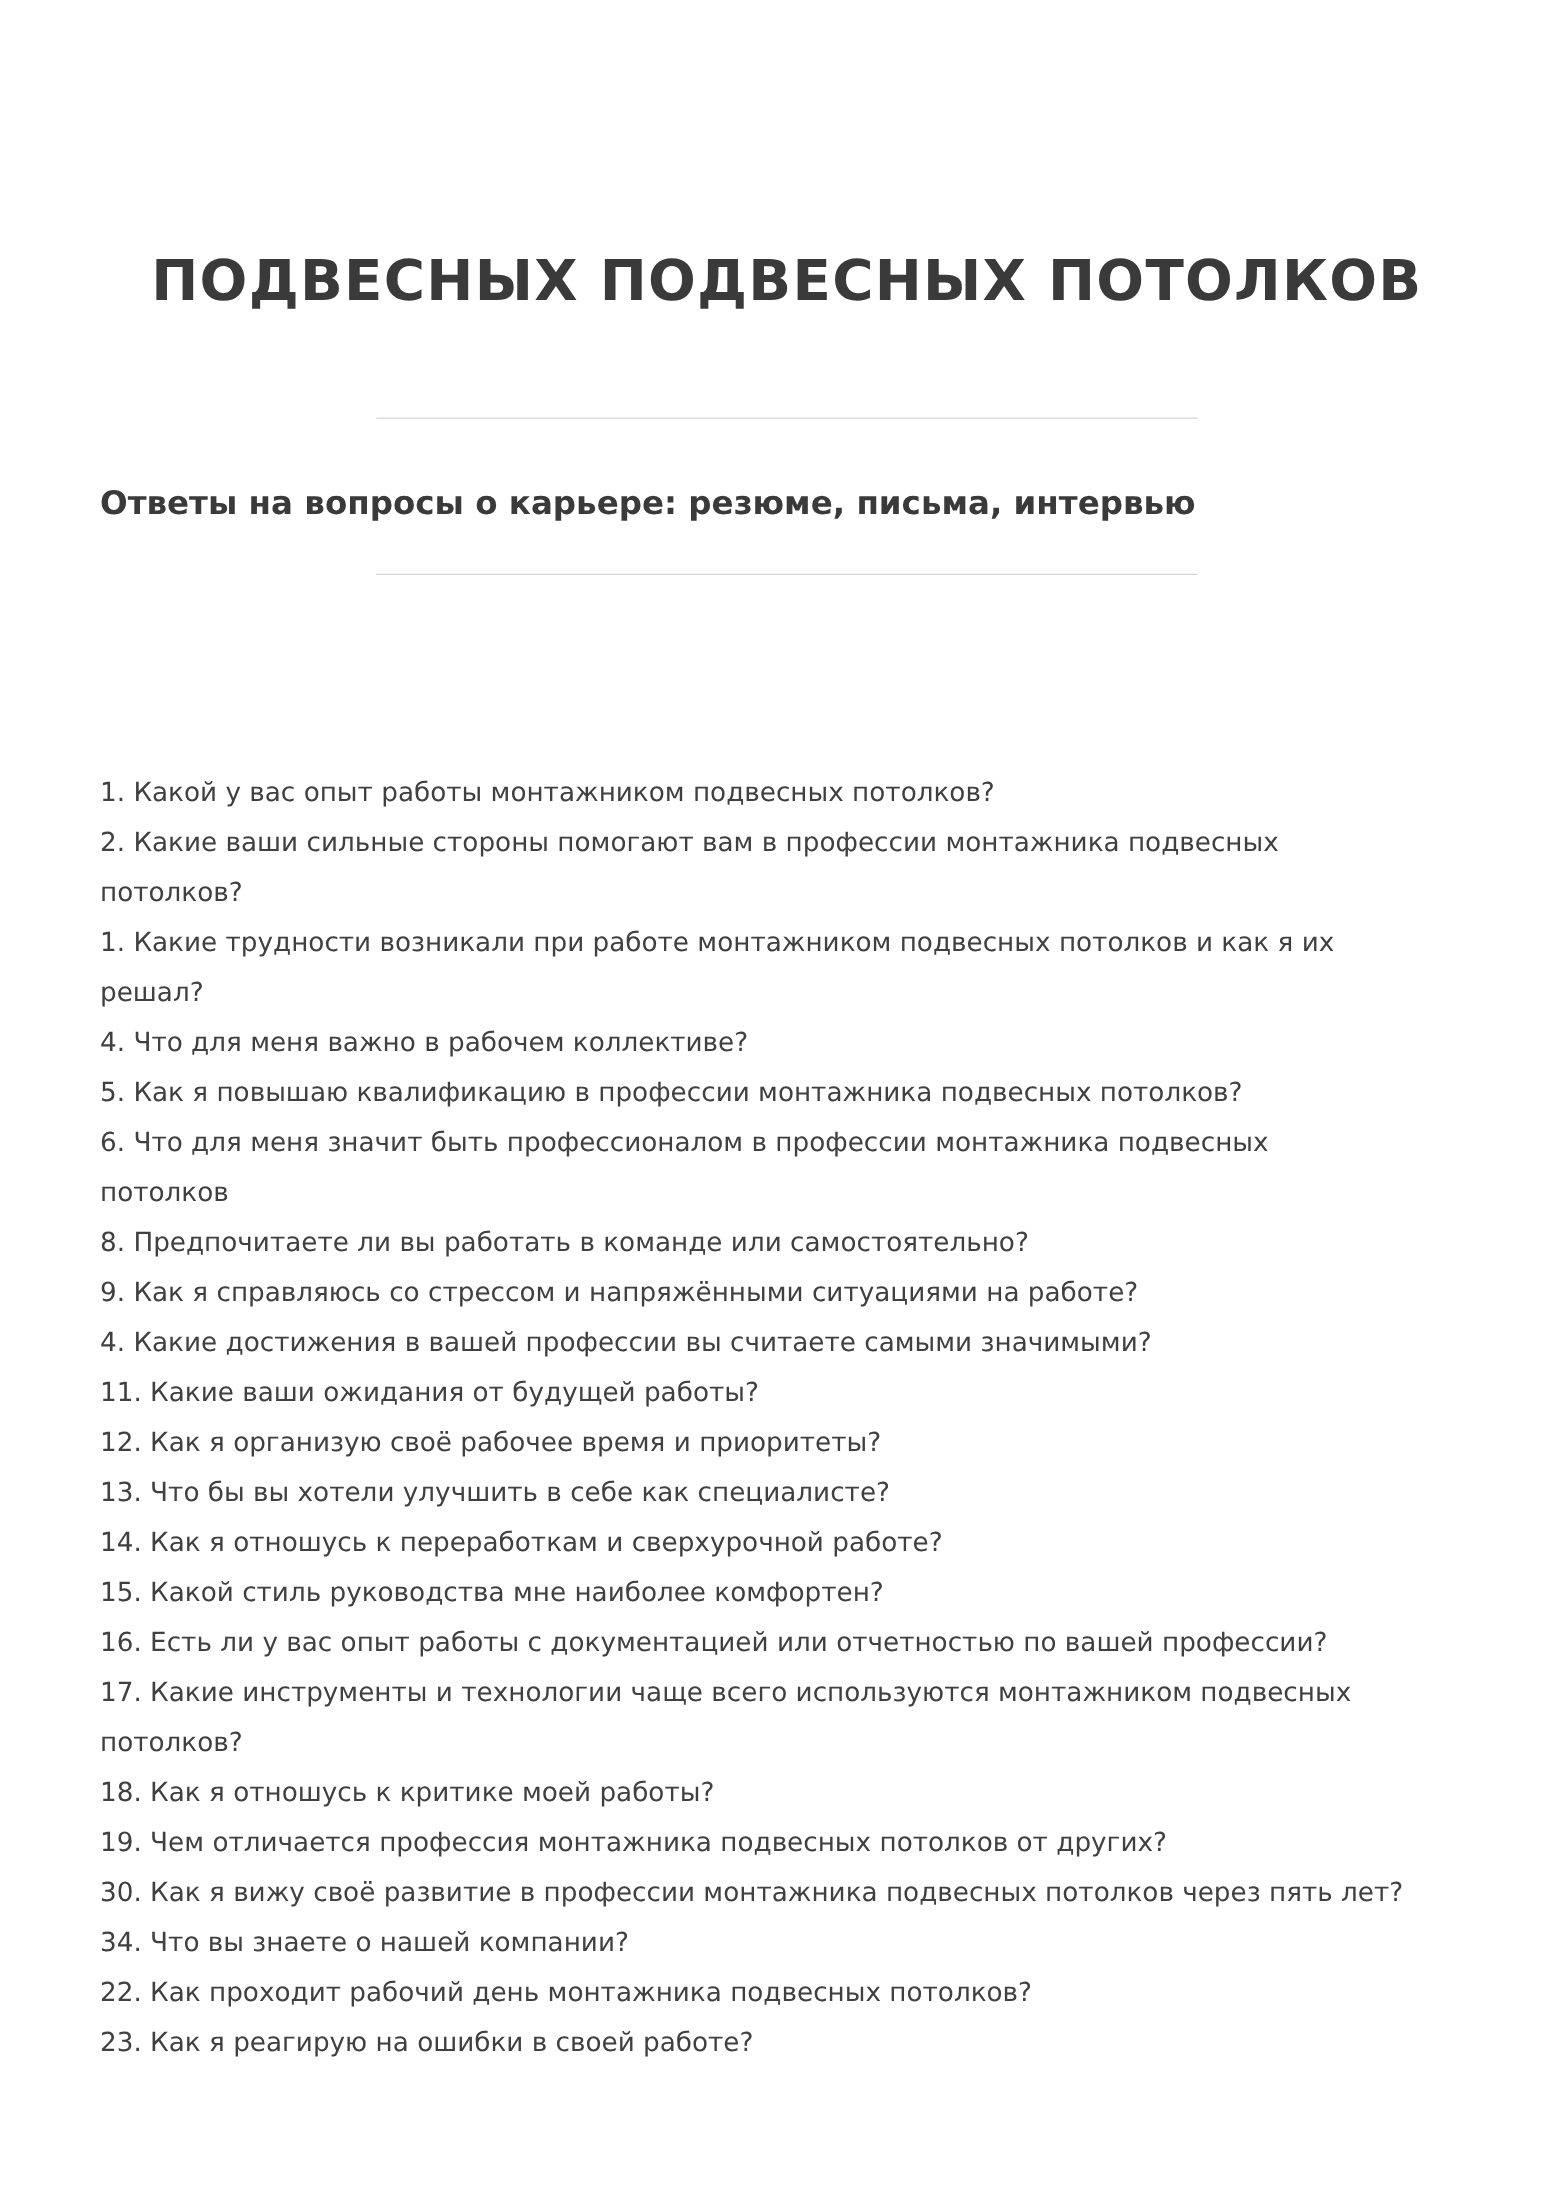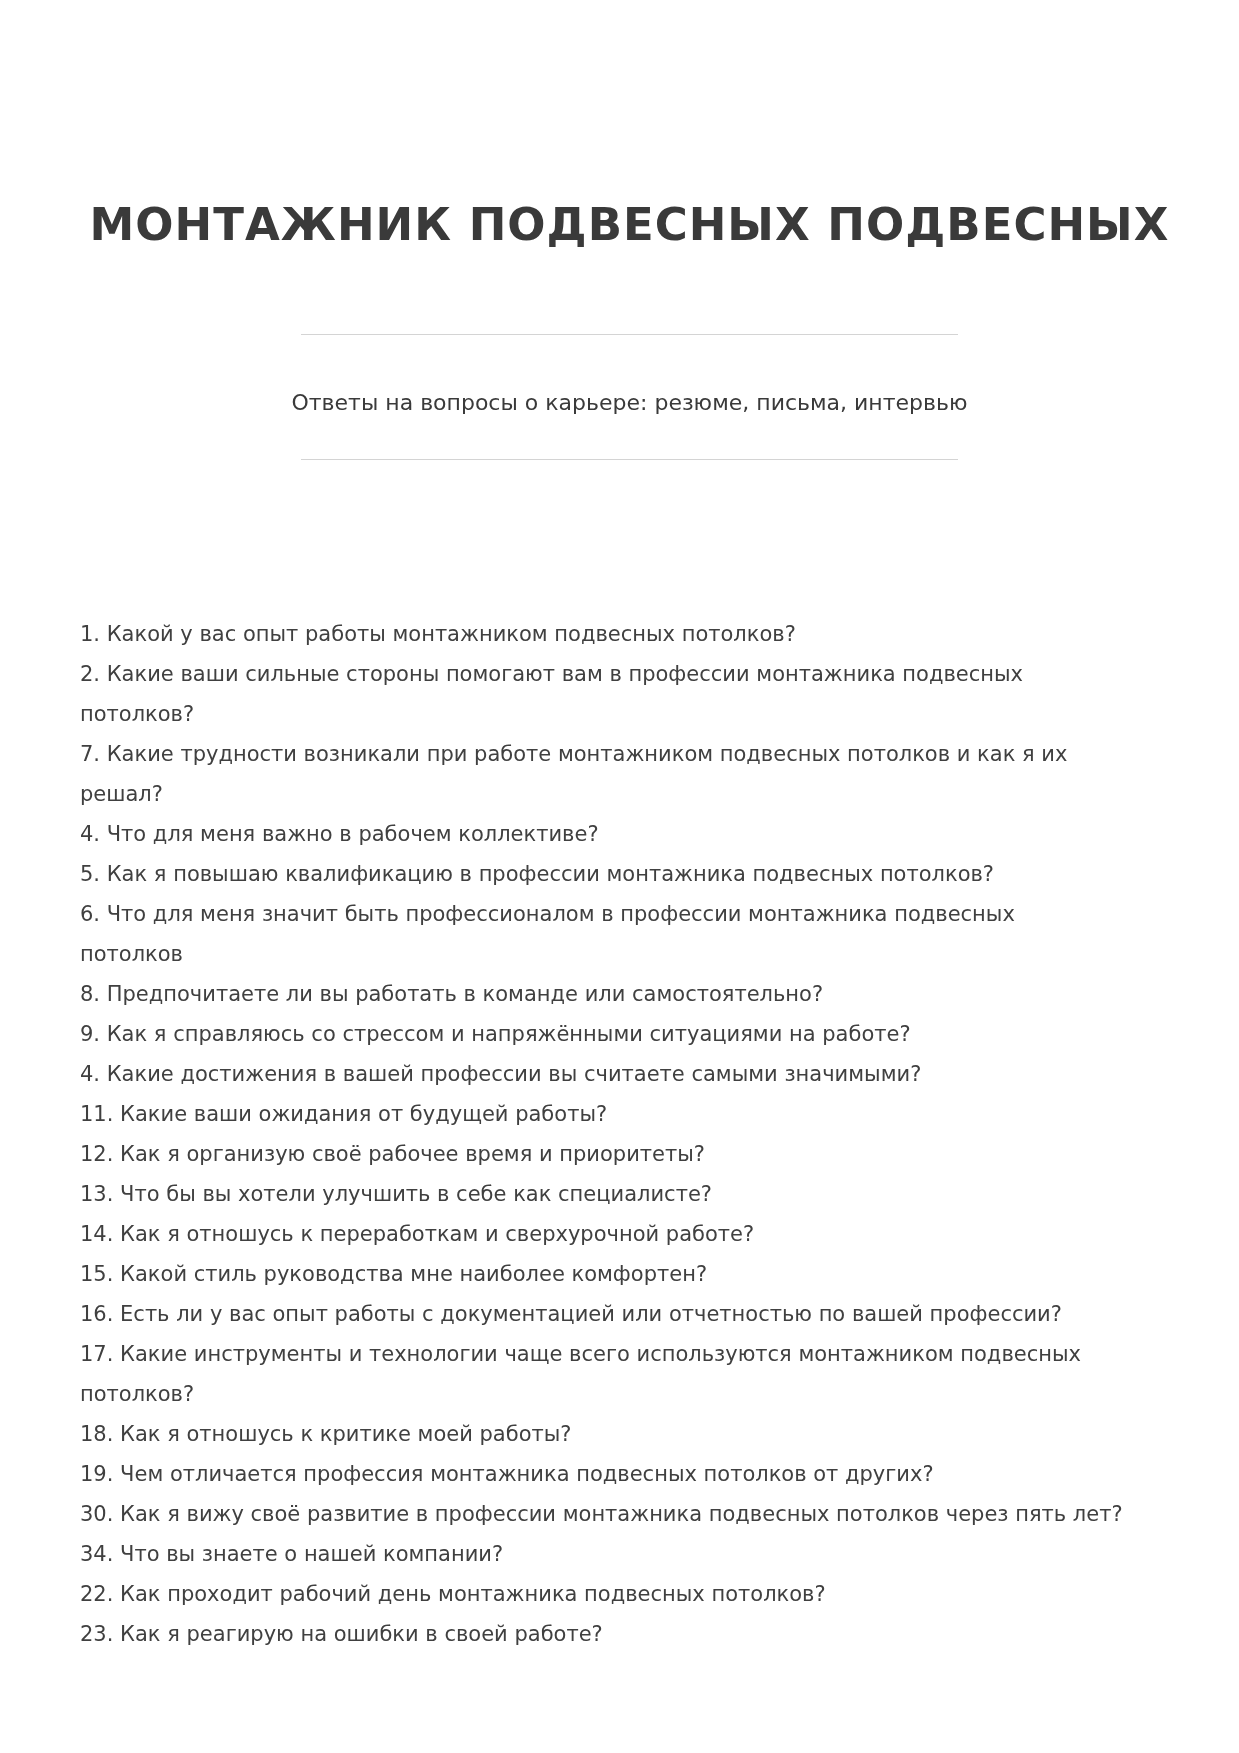--- a/index.html
+++ b/index.html
@@ -32,50 +32,49 @@
     border: none;
     border-top: 1px solid #d4d4d4;
     width: 657px;
     height: 0;
     margin: 0 auto;
   }
   .divider-top { margin-top: 82px; }
   .divider-bottom { margin-top: 38px; }
   .subtitle {
     margin: 50px 0 0 0;
-    font-size: 22px;
+    font-size: 26px;
     line-height: 36px;
-    font-weight: 400;
-    text-align: center;
+    font-weight: 700;
     color: #3a3a3a;
   }
   .questions {
     margin-top: 154px;
     font-size: 21px;
     line-height: 40px;
     color: #404040;
   }
   .q {
     margin: 0;
     white-space: pre-line;
   }
 </style>
 </head>
 <body>
 
 <div class="page">
-  <h1 class="title">МОНТАЖНИК ПОДВЕСНЫХ ПОДВЕСНЫХ</h1>
+  <h1 class="title">ПОДВЕСНЫХ ПОДВЕСНЫХ ПОТОЛКОВ</h1>
   <hr class="divider divider-top">
   <h2 class="subtitle">Ответы на вопросы о карьере: резюме, письма, интервью</h2>
   <hr class="divider divider-bottom">
   <div class="questions">
     <div class="q">1. Какой у вас опыт работы монтажником подвесных потолков?</div>
     <div class="q">2. Какие ваши сильные стороны помогают вам в профессии монтажника подвесных
 потолков?</div>
-    <div class="q">7. Какие трудности возникали при работе монтажником подвесных потолков и как я их
+    <div class="q">1. Какие трудности возникали при работе монтажником подвесных потолков и как я их
 решал?</div>
     <div class="q">4. Что для меня важно в рабочем коллективе?</div>
     <div class="q">5. Как я повышаю квалификацию в профессии монтажника подвесных потолков?</div>
     <div class="q">6. Что для меня значит быть профессионалом в профессии монтажника подвесных
 потолков</div>
     <div class="q">8. Предпочитаете ли вы работать в команде или самостоятельно?</div>
     <div class="q">9. Как я справляюсь со стрессом и напряжёнными ситуациями на работе?</div>
     <div class="q">4. Какие достижения в вашей профессии вы считаете самыми значимыми?</div>
     <div class="q">11. Какие ваши ожидания от будущей работы?</div>
     <div class="q">12. Как я организую своё рабочее время и приоритеты?</div>

